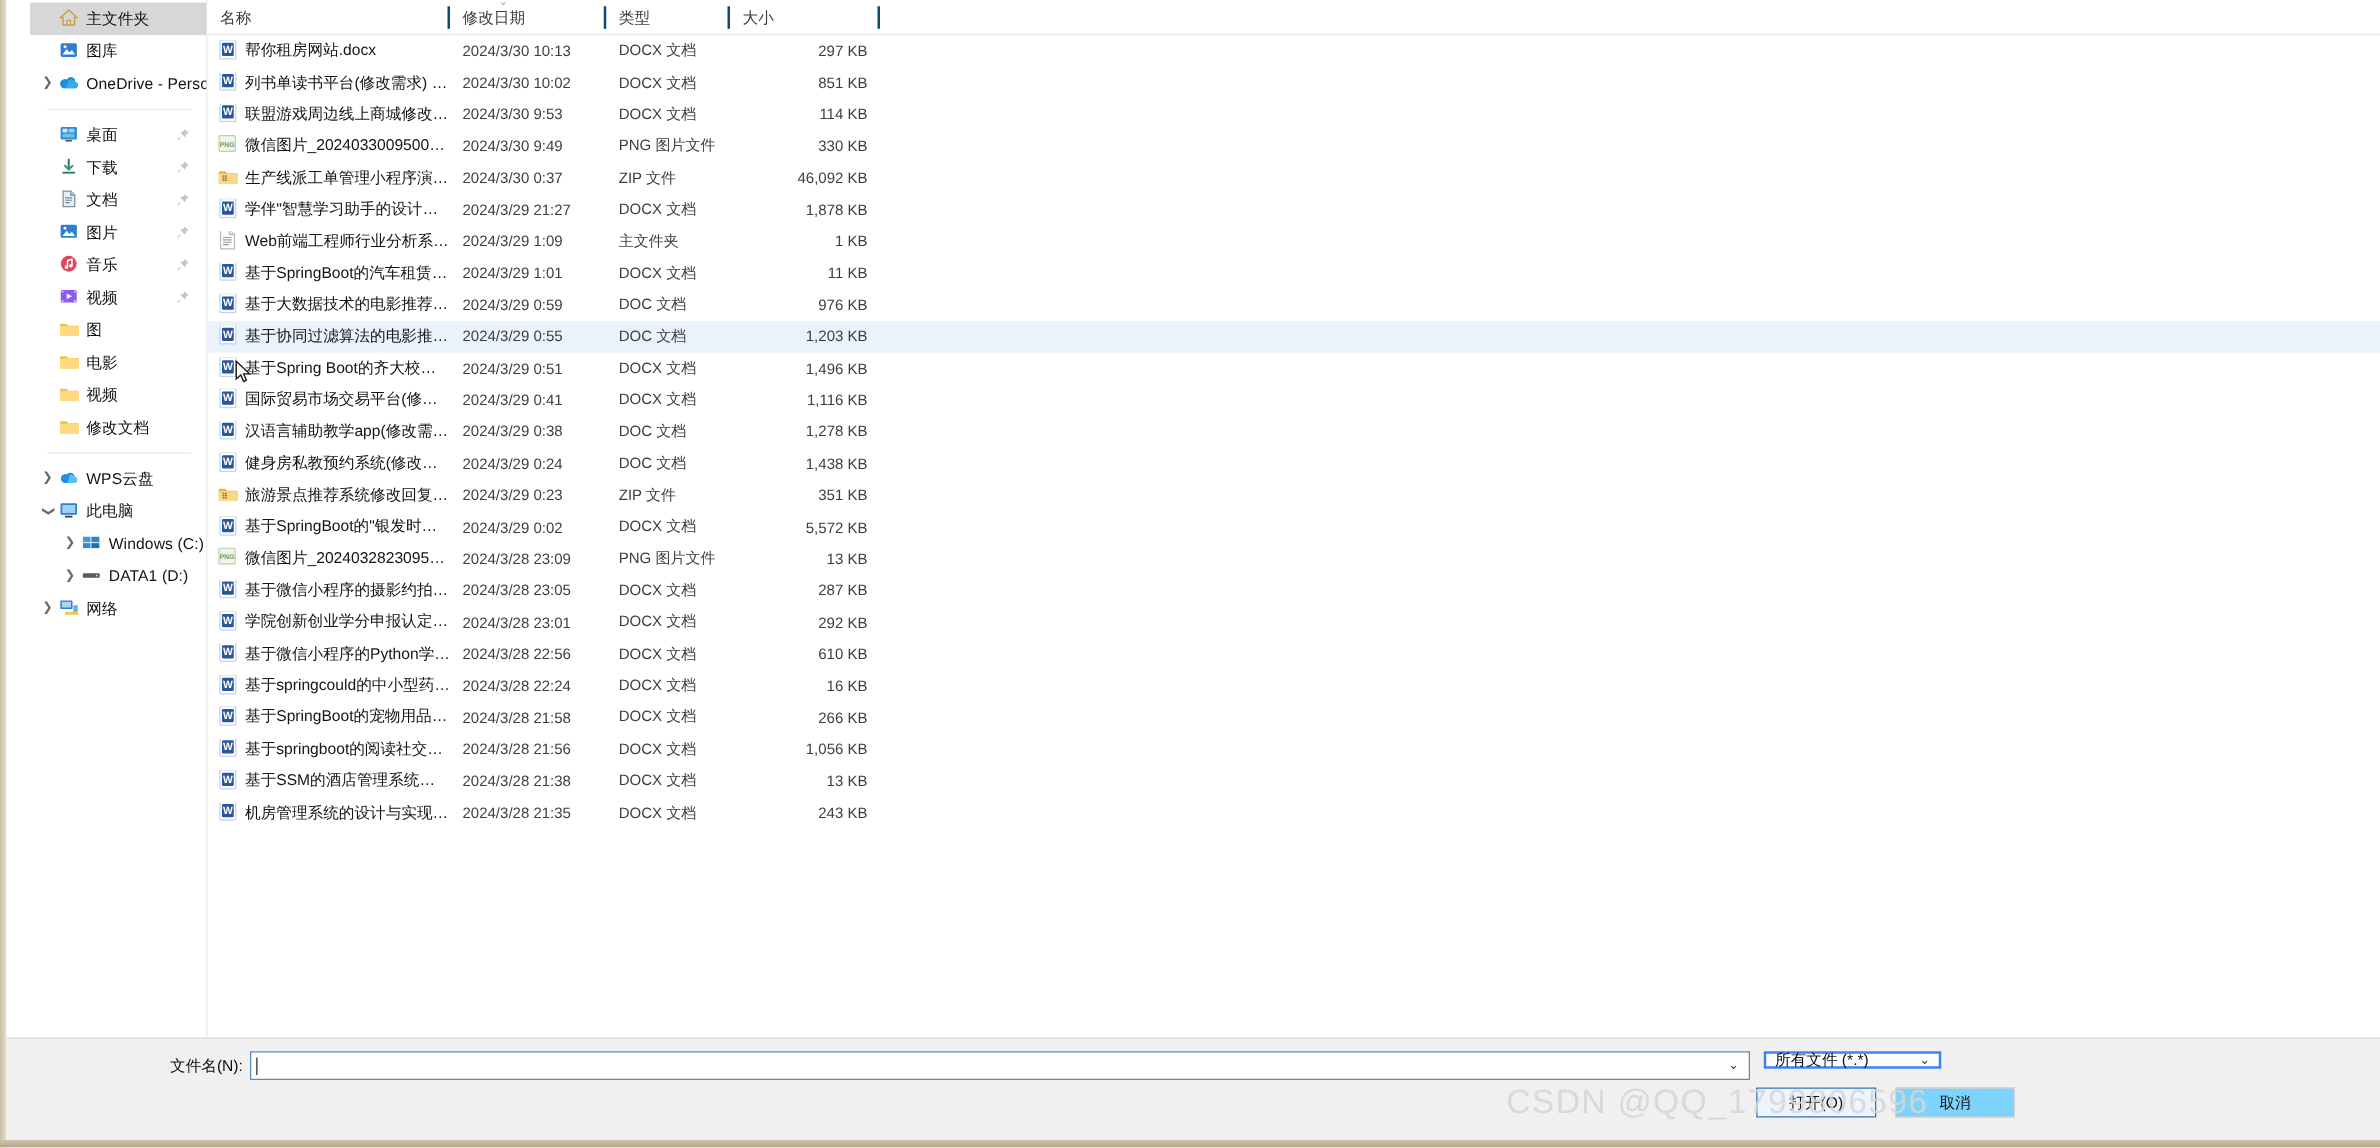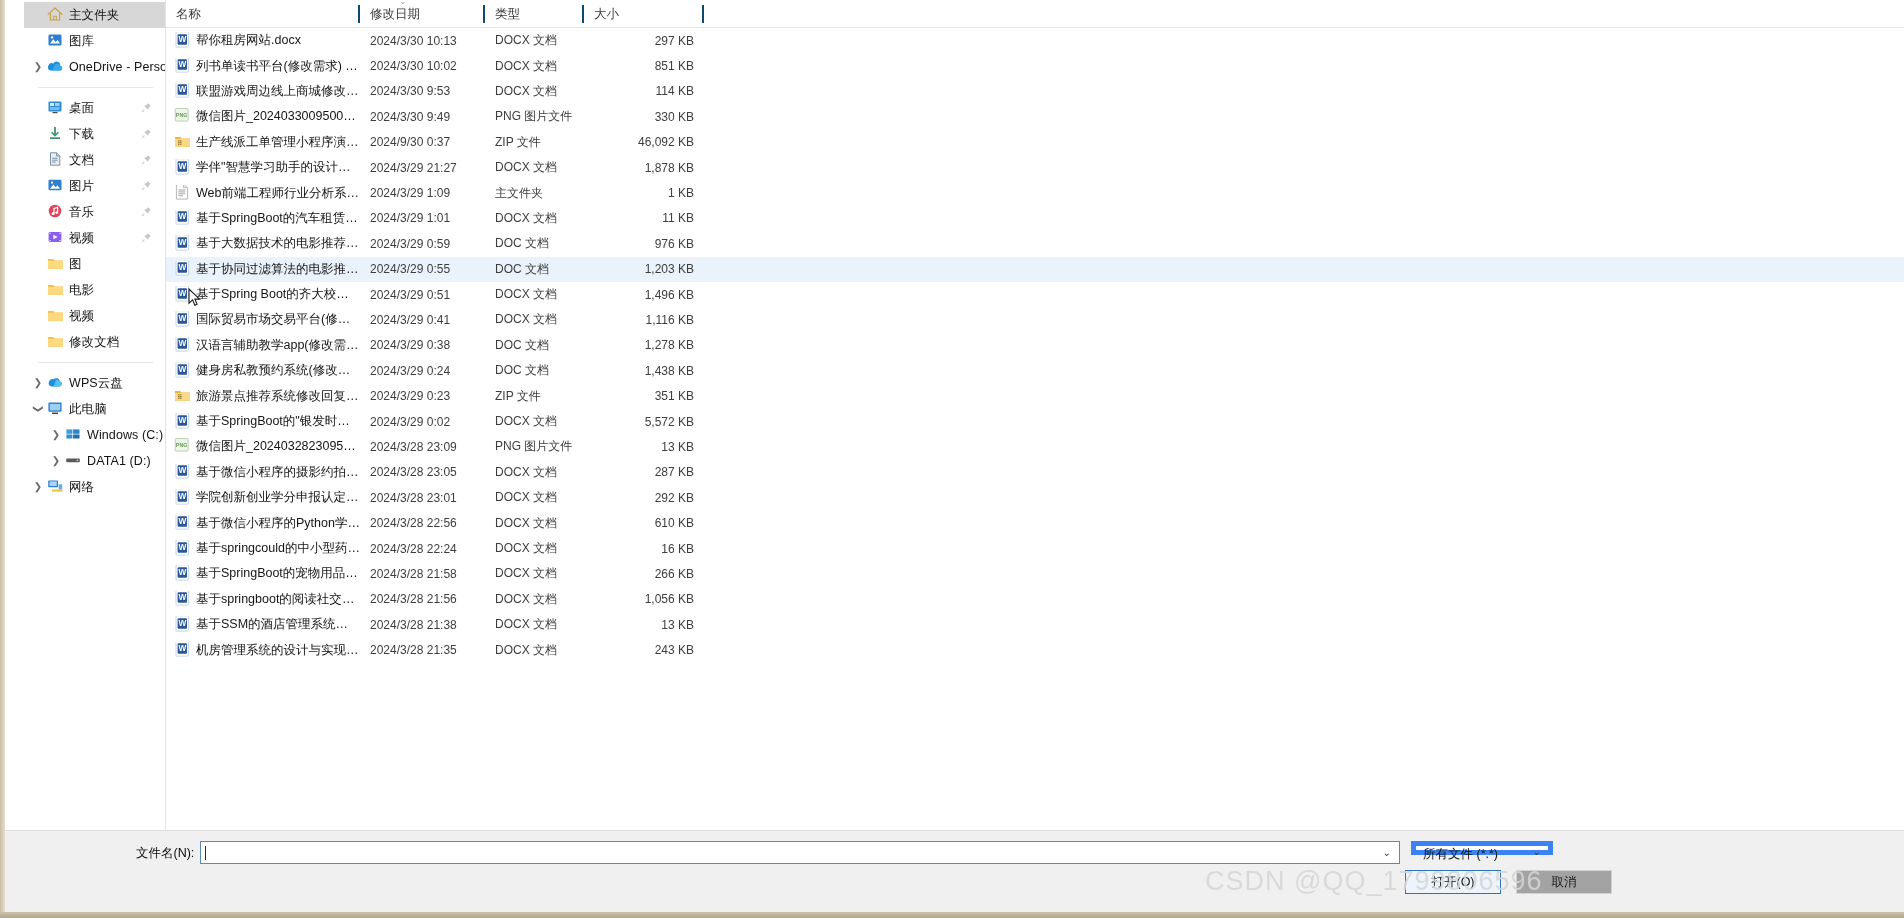--- a/index.html
+++ b/index.html
@@ -242,39 +242,39 @@
     color: #3a3a3a;
     font-size: 10px;
   }
   #filter-select {
     position: absolute;
     left: 1411px;
     top: 10px;
     width: 142px;
     height: 14px;
     background: #ffffff;
-    border: 5px solid #3b82f6;
+    border: 2px solid #3b82f6;
     box-sizing: border-box;
     display: flex;
-    align-items: flex-start;
+    align-items: center;
     font-size: 12.5px;
     color: #111;
     padding-left: 7px;
   }
   #filter-select .combo-arrow {
     margin-left: auto;
     margin-right: 7px;
     color: #3a3a3a;
     font-size: 10px;
   }
   .btn {
     position: absolute;
     top: 39px;
     height: 24px;
-    background: #a3a3a3;
+    background: #7dd3fc;
     font-size: 12.5px;
     color: #131313;
     display: flex;
     align-items: center;
     justify-content: center;
     box-sizing: border-box;
   }
   #open-btn {
     left: 1405px;
     width: 96px;
@@ -638,21 +638,21 @@
                       <rect x="6" y="6.3" width="1.5" height="1.1"></rect>
                       <rect x="4" y="8" width="1.5" height="1.1"></rect>
                       <rect x="6" y="8" width="1.5" height="1.1"></rect>
                       <rect x="4" y="9.7" width="1.5" height="1.1"></rect>
                       <rect x="6" y="9.7" width="1.5" height="1.1"></rect>
                     </g>
                   </svg></span>
               </span>
               <span class="fname">生产线派工单管理小程序演示录像2024.z...</span>
             </div>
-            <div class="cell c-date">2024/9/30 0:37</div>
+            <div class="cell c-date">2024/3/30 0:37</div>
             <div class="cell c-type">ZIP 文件</div>
             <div class="cell c-size">46,092 KB</div>
           </div>
           <div class="row">
             <div class="cell c-name">
               <span class="ficon">
                 <span><svg width="15" height="17" viewBox="0 0 15 17">
                     <rect x="1" y="0.8" width="12.6" height="15.3" rx="0.8" fill="#ffffff" stroke="#c2d4e8" stroke-width="1"></rect>
                     <rect x="1.9" y="1.8" width="10.8" height="13.3" fill="#ffffff"></rect>
                     <rect x="2.6" y="3.2" width="9.4" height="10.6" rx="1" fill="#2b579a"></rect>

